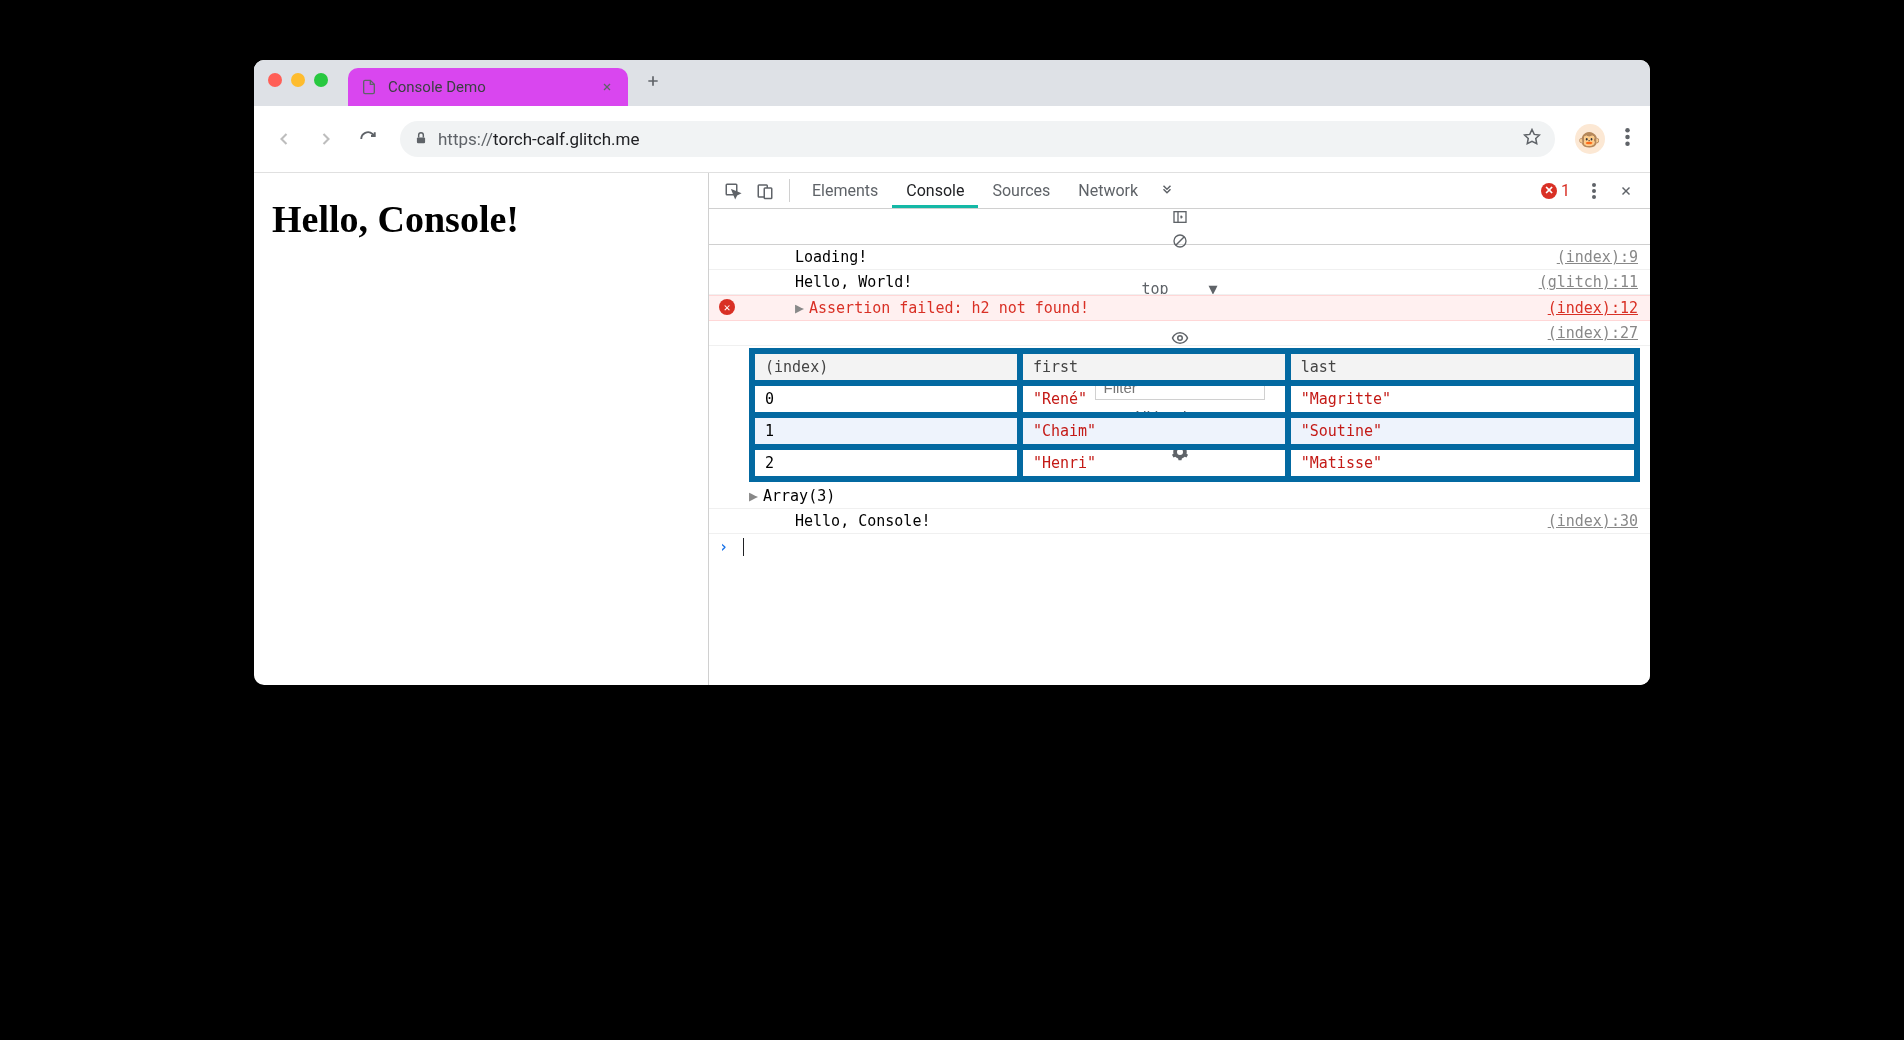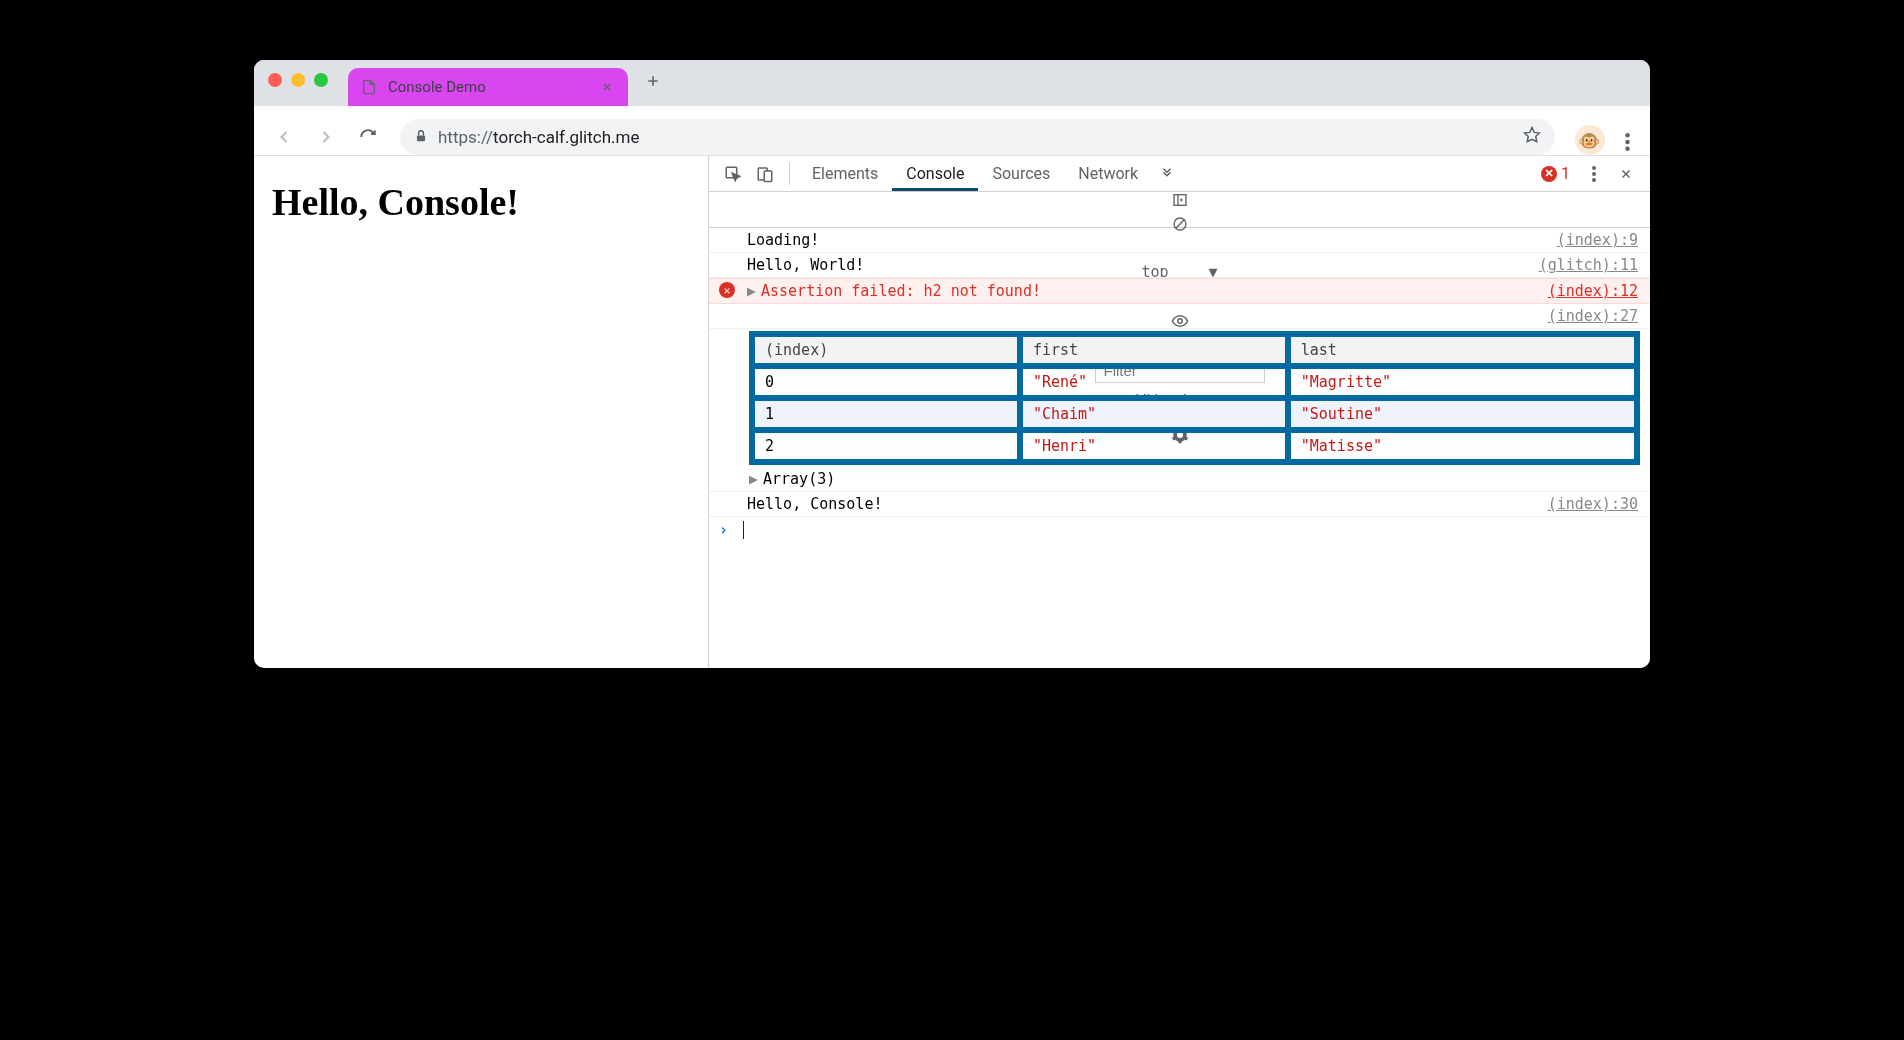--- a/index.html
+++ b/index.html
@@ -64,23 +64,23 @@
 .new-tab {
   width: 30px; height: 30px;
   display: flex; align-items: center; justify-content: center;
   color: #5f6368; cursor: pointer;
   align-self: center;
   margin-left: 10px;
   margin-bottom: 4px;
 }
 .toolbar {
   background: #fff;
-  height: 50px;
-  display: flex;
-  align-items: flex-end;
+  height: 67px;
+  display: flex;
+  align-items: center;
   padding: 0 12px;
   gap: 6px;
   border-bottom: 1px solid #e0e0e0;
 }
 .nav-btn {
   width: 36px; height: 36px;
   display: flex; align-items: center; justify-content: center;
   color: #5f6368;
   cursor: pointer;
   border-radius: 50%;
@@ -145,21 +145,21 @@
 }
 .dt-divider { width: 1px; background: #d0d0d0; margin: 6px 8px; }
 .dt-tab {
   padding: 0 14px;
   display: flex; align-items: center;
   color: #5f6368;
   cursor: pointer;
 }
 .dt-tab.active {
   color: #202124;
-  border-bottom: 3px solid #0c4a6e;
+  border-bottom: 3px solid #14b8a6;
   padding-top: 3px;
 }
 .dt-more { padding: 0 8px; display: flex; align-items: center; color: #5f6368; cursor: pointer; }
 .dt-spacer { flex: 1; }
 .dt-errors {
   display: flex; align-items: center; gap: 4px;
   color: #d93025; cursor: pointer; padding: 0 8px;
 }
 .error-badge {
   width: 16px; height: 16px; border-radius: 50%;
@@ -220,21 +220,21 @@
   min-height: 24px;
 }
 .log-row.error-row {
   background: #fff0f0;
   color: #d93025;
   border-top: 1px solid #ffd7d7;
   border-bottom: 1px solid #ffd7d7;
 }
 .log-icon-slot { width: 24px; flex-shrink: 0; }
 .log-expand { width: 14px; display: inline-block; color: #888; cursor: pointer; }
-.log-msg { flex: 1; padding-left: 4px; }
+.log-msg { flex: 1; padding-left: 4px; margin-left: 48px; }
 .log-src {
   color: #888;
   text-decoration: underline;
   cursor: pointer;
   padding-right: 2px;
   white-space: nowrap;
 }
 .error-row .log-src { color: #d93025; }
 
 .log-table-wrap { padding: 2px 10px 2px 40px; }

